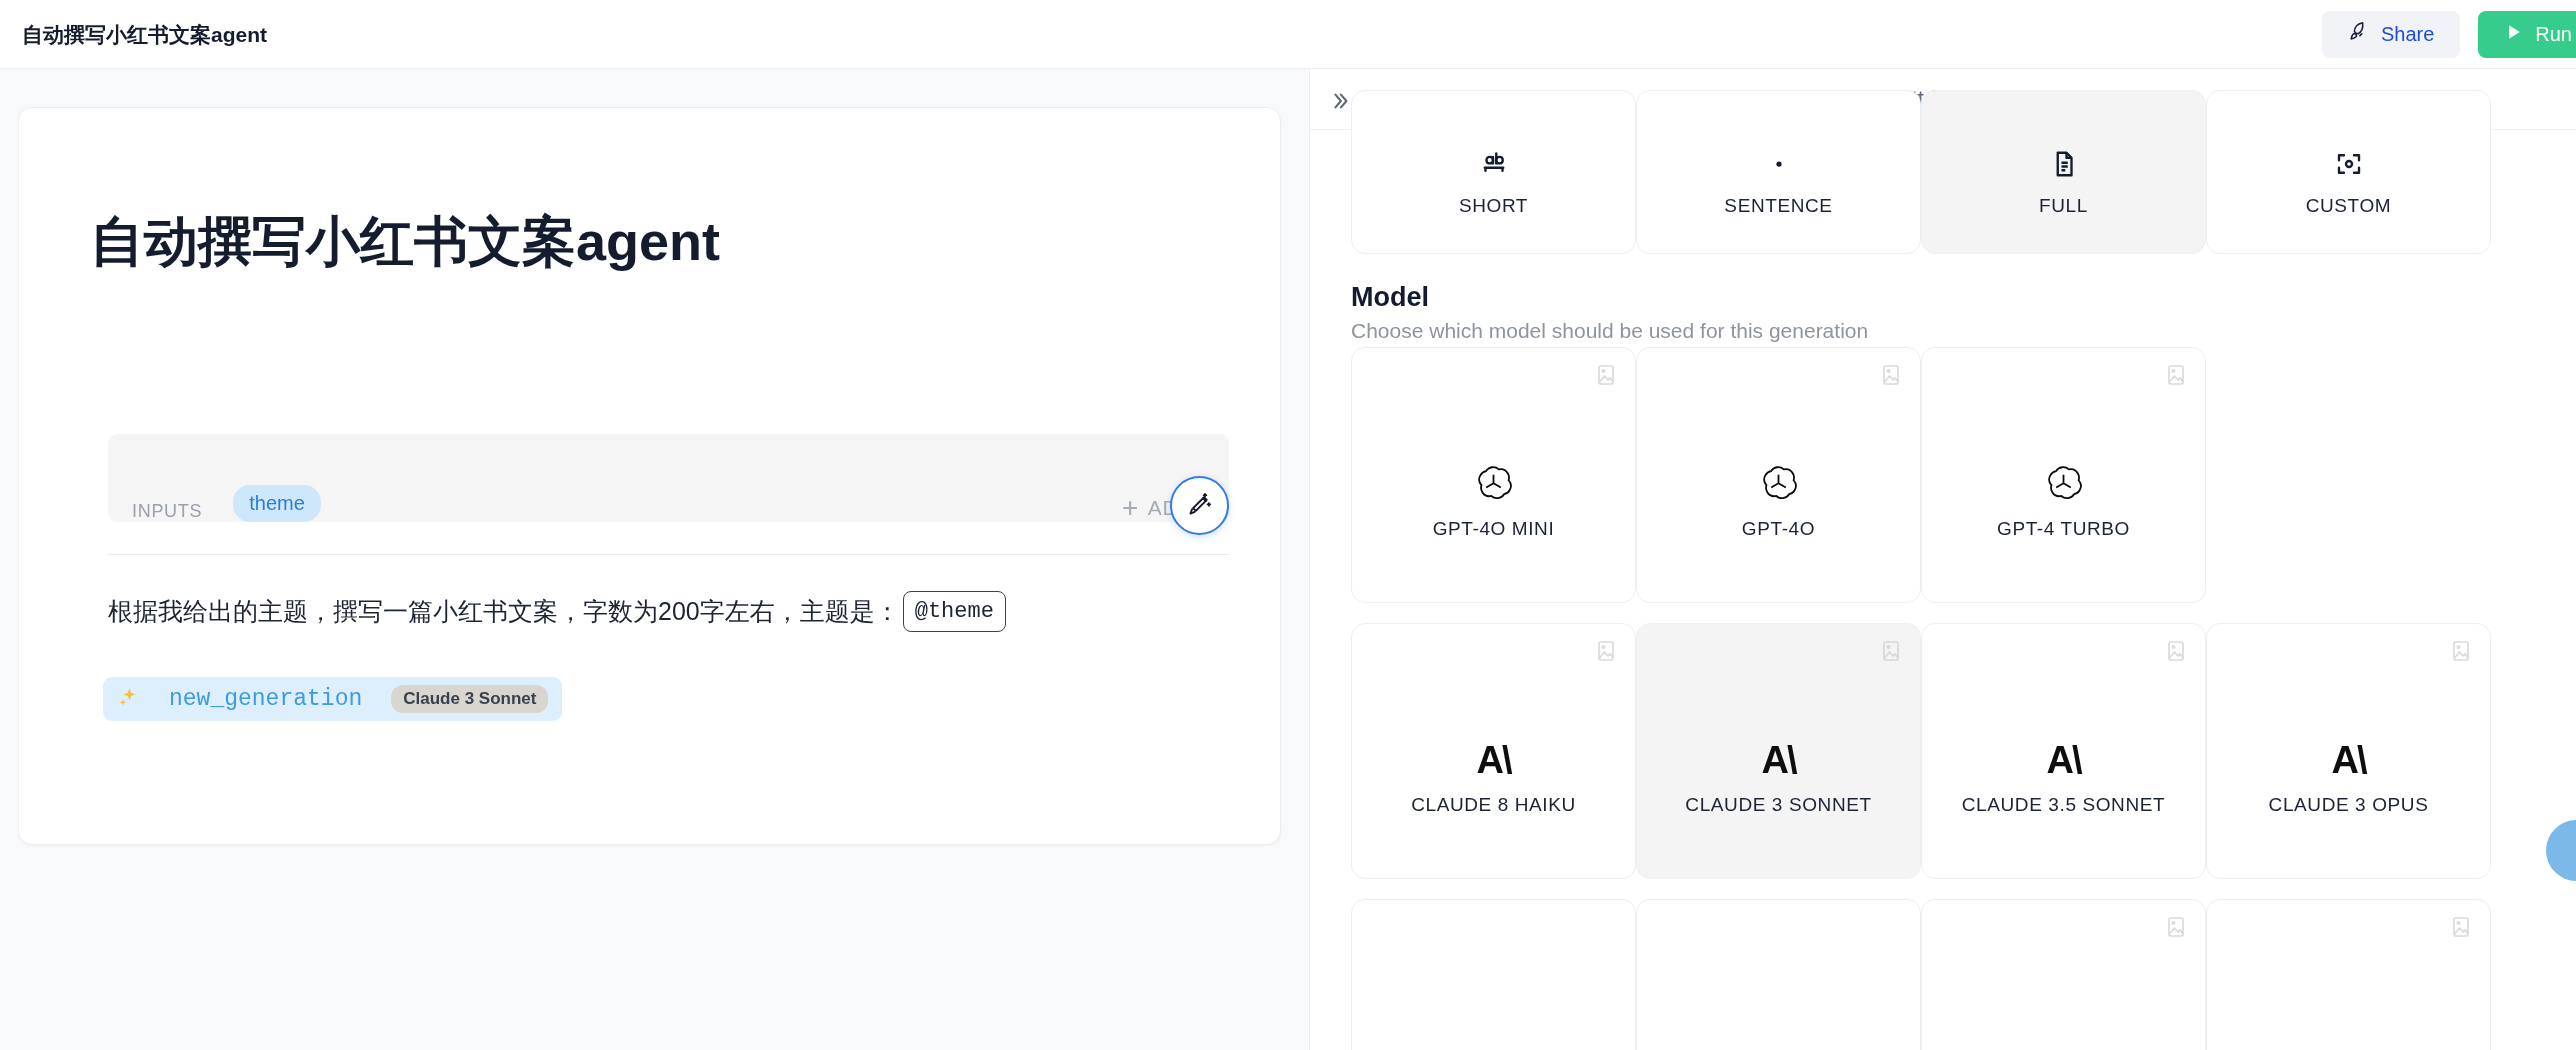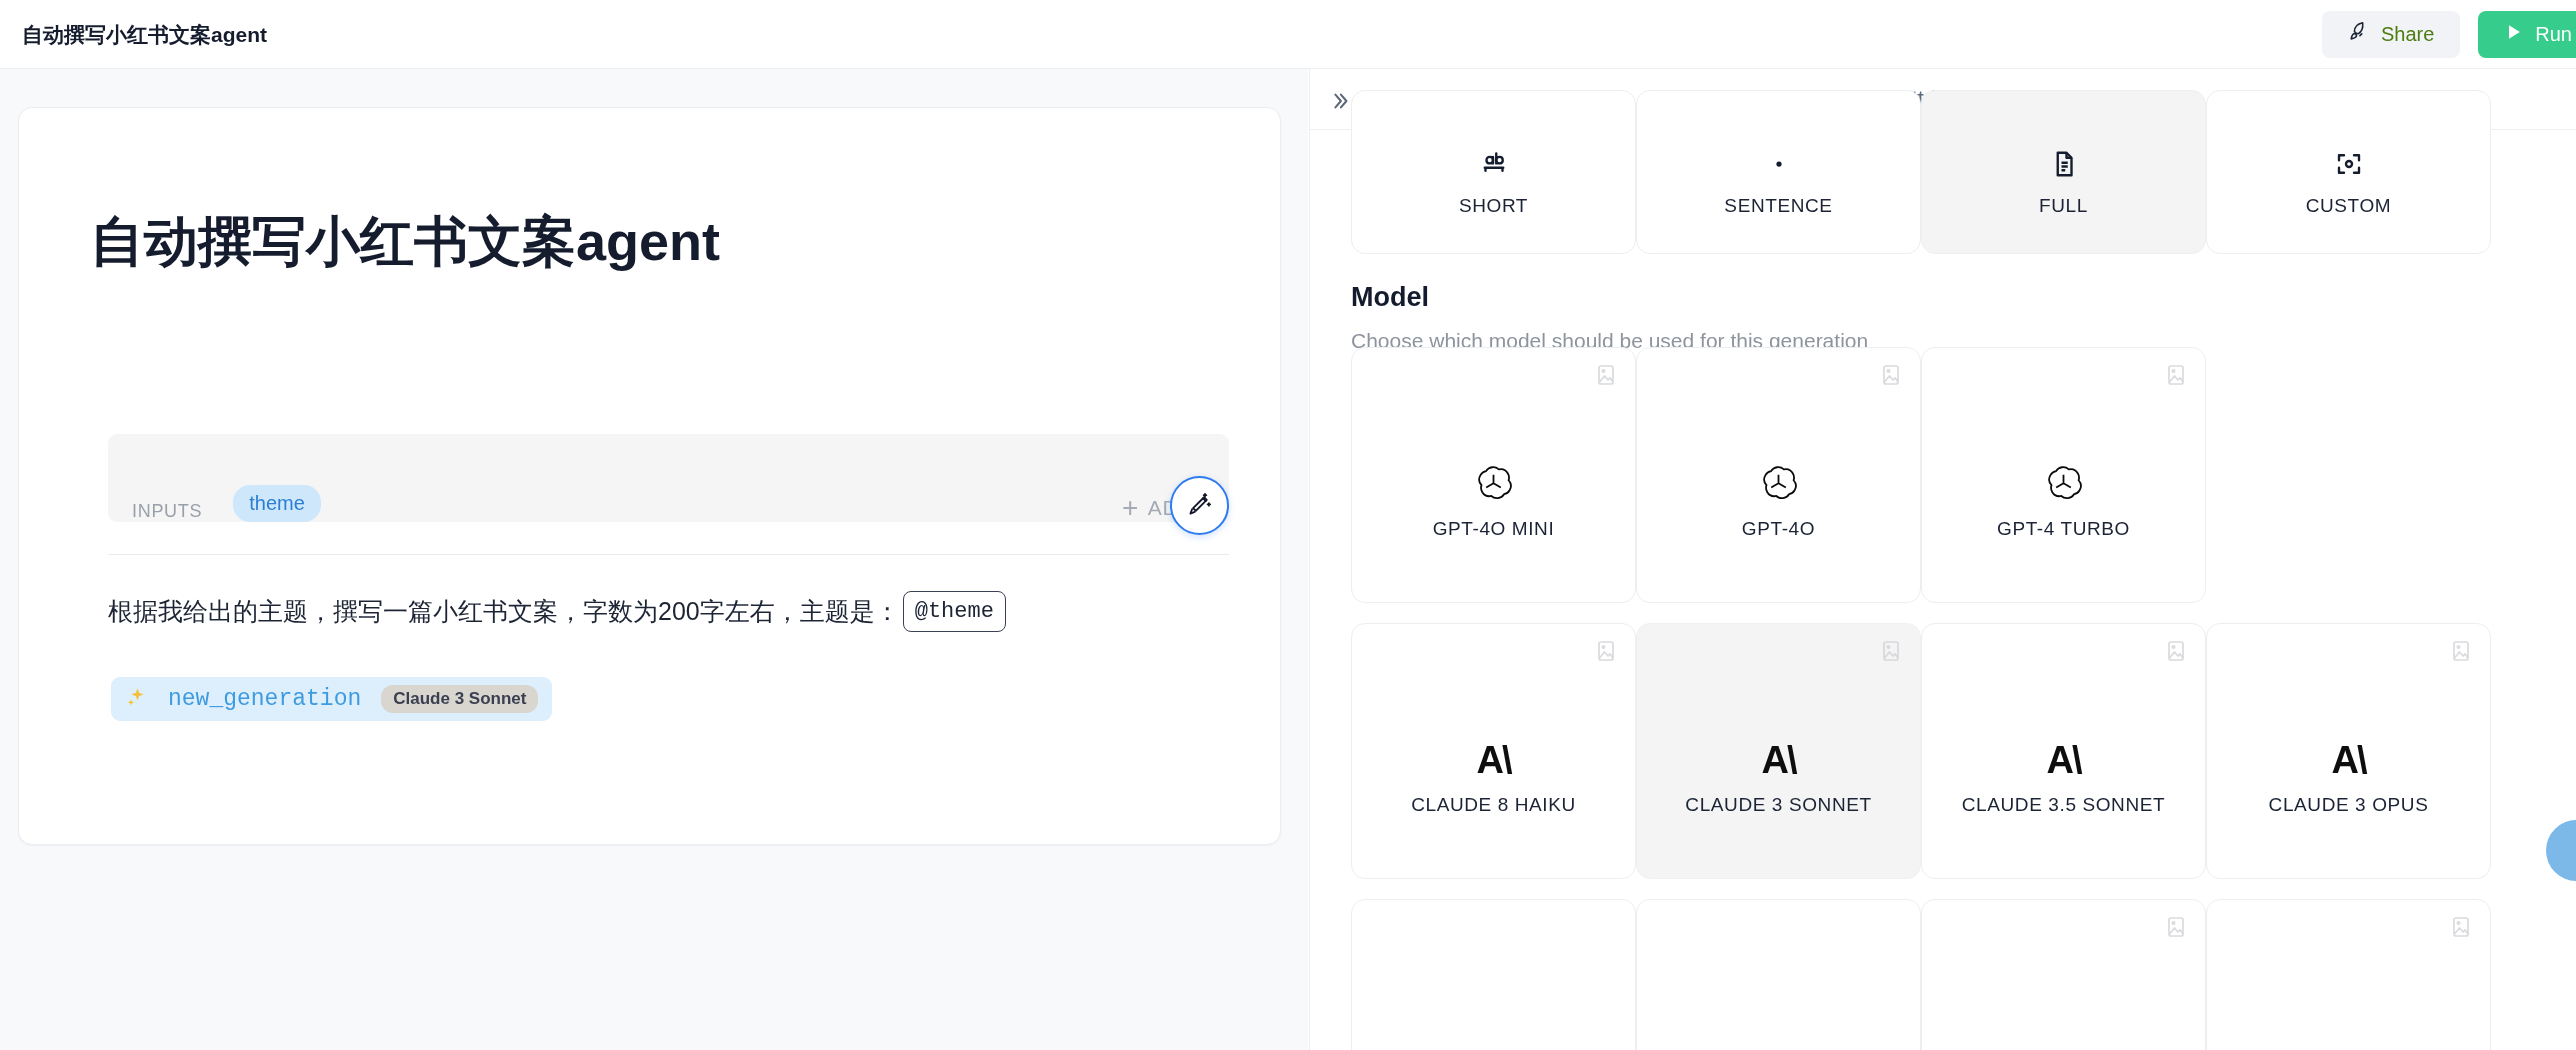--- a/index.html
+++ b/index.html
@@ -25,21 +25,21 @@
   #topbar-actions {
     position: absolute; right: -22px; top: 11px;
     display: flex; align-items: center; gap: 18px;
   }
   .tb-btn {
     display: flex; align-items: center; gap: 11px;
     height: 47px; padding: 0 26px; border-radius: 8px;
     font-size: 20px; font-weight: 400; cursor: pointer;
     border: none; white-space: nowrap;
   }
-  #share-btn { background: #f1f3f6; color: #4d7c0f; }
+  #share-btn { background: #f1f3f6; color: #1d4ed8; }
   #run-btn   { background: #36cc8b; color: #ffffff; font-weight: 500; }
 
   
   #left-pane {
     position: absolute; left: 0; top: 69px;
     width: 1308px; height: 982px;
     background: #f8f9fb;
     overflow: hidden;
   }
   #prompt-card {
@@ -97,22 +97,22 @@
     display: flex; align-items: center; flex-wrap: nowrap; white-space: nowrap;
   }
   #theme-var {
     display: inline-block; margin-left: 3px;
     padding: 3px 11px; border: 1.5px solid #3a4152; border-radius: 8px;
     font-family: "Liberation Mono", "DejaVu Sans Mono", monospace;
     font-size: 22px; color: #1d2535;
   }
 
   #gen-chip {
-    position: absolute; left: 92px; top: 569px;
-    display: flex; align-items: center; gap: 20px;
+    position: absolute; left: 84px; top: 569px;
+    display: flex; align-items: center; gap: 29px;
     padding: 8px 14px; border-radius: 9px;
     background: #ddeefc; cursor: pointer;
   }
   #gen-chip-name {
     font-family: "Liberation Mono", "DejaVu Sans Mono", monospace;
     font-size: 23px; color: #3e9be0;
   }
   #gen-chip-model {
     padding: 4px 12px; border-radius: 12px;
     background: #d9d6d0; color: #3a4050;
@@ -162,21 +162,21 @@
   }
   .img-ph { position: absolute; right: 17px; top: 15px; opacity: .85; }
 
   
   #row-length { top: -40px; }
   #row-length .opt-card { height: 164px; }
   #row-length .opt-card .card-icon { margin-top: 50px; }
 
   #model-head { position: absolute; left: 41px; top: 152px; }
   #model-title { font-size: 27px; font-weight: 700; color: #131b2d; }
-  #model-sub { margin-top: 16px; font-size: 21px; color: #8e949e; }
+  #model-sub { margin-top: 6px; font-size: 21px; color: #8e949e; }
 
   #row-gpt    { top: 217px; }
   #row-claude { top: 493px; }
   #row-extra  { top: 769px; }
   #row-extra .opt-card { height: 256px; }
 
   .model-logo { display: flex; align-items: center; justify-content: center; }
   #row-gpt .card-icon, #row-claude .card-icon { margin-top: 113px; }
   #row-gpt .card-label, #row-claude .card-label { margin-top: 12px; }
 

